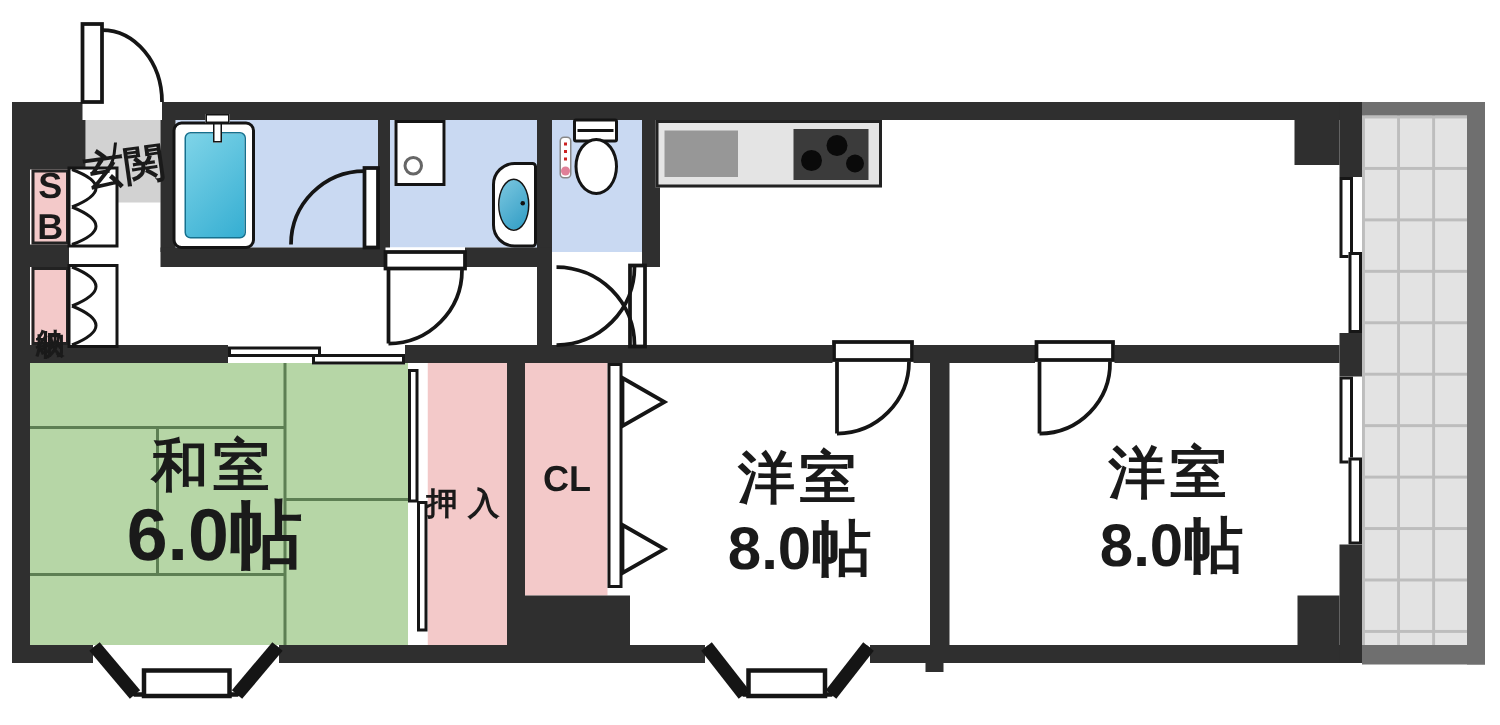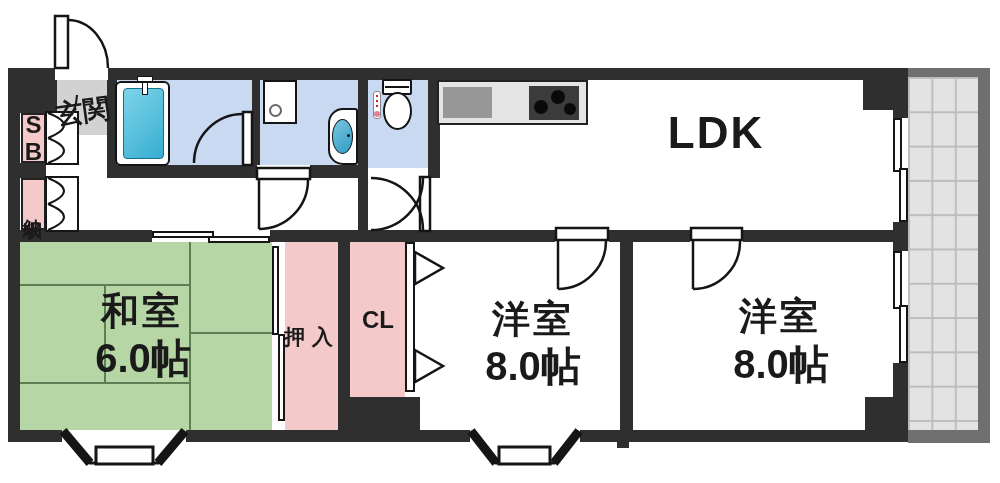--- a/index.html
+++ b/index.html
@@ -173,22 +173,21 @@
       <path d="M 471,431 L 496,463" stroke="#151515" stroke-width="9" fill="none"></path>
       <path d="M 554,463 L 579,431" stroke="#151515" stroke-width="9" fill="none"></path>
       <rect x="499" y="447" width="51" height="17" fill="#fff" stroke="#151515" stroke-width="3"></rect>
     </g>
   </svg>
 
   <div class="lbl" style="left:83px;top:112px;font-size:27px;transform:translate(-50%,-50%) rotate(-8deg);">玄関</div>
   <div class="lbl vert" style="left:33px;top:138px;font-size:24px;">SB</div>
   <div class="lbl vert" style="left:33px;top:204px;font-size:19px;">収納</div>
   <div class="lbl" style="left:142px;top:311px;font-size:38px;letter-spacing:3px;">和室</div>
-  <div class="lbl" style="left:143px;top:358px;font-size:40px;">6.0帖</div>
+  <div class="lbl" style="left:143px;top:358px;font-size:49px;">6.0帖</div>
   <div class="lbl" style="left:312px;top:336px;font-size:21px;letter-spacing:7px;">押入</div>
   <div class="lbl" style="left:378px;top:320px;font-size:24px;">CL</div>
-  <div class="lbl" style="left:716px;top:133px;font-size:44px;letter-spacing:2px;">LDK</div>
   <div class="lbl" style="left:533px;top:319px;font-size:38px;letter-spacing:3px;">洋室</div>
   <div class="lbl" style="left:533px;top:366px;font-size:40px;">8.0帖</div>
   <div class="lbl" style="left:780px;top:316px;font-size:38px;letter-spacing:3px;">洋室</div>
   <div class="lbl" style="left:781px;top:364px;font-size:40px;">8.0帖</div>
 
 </div>
 
 </body></html>

